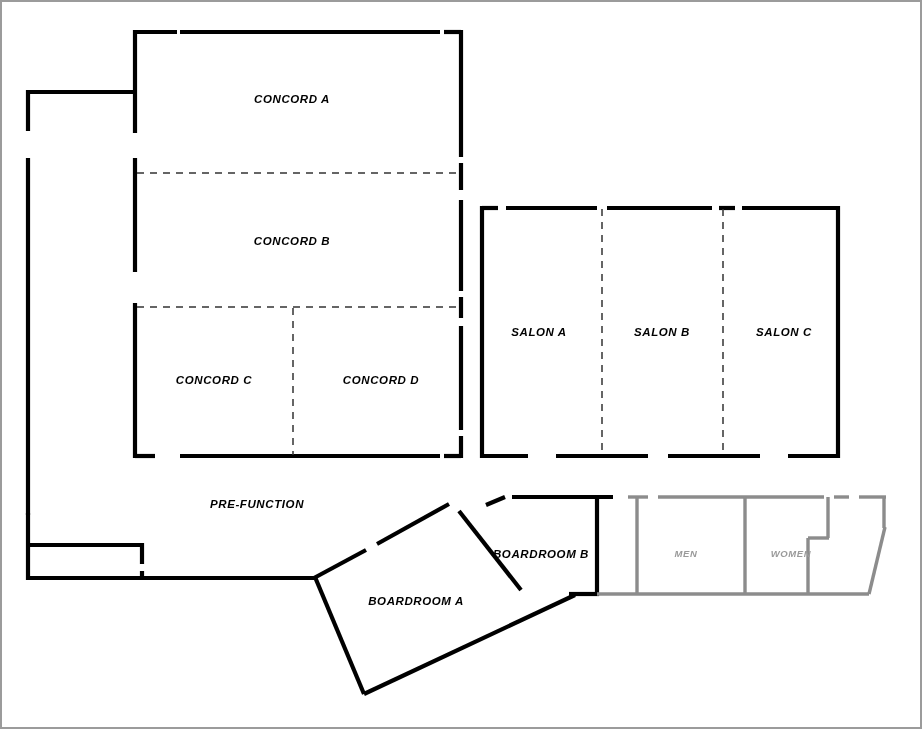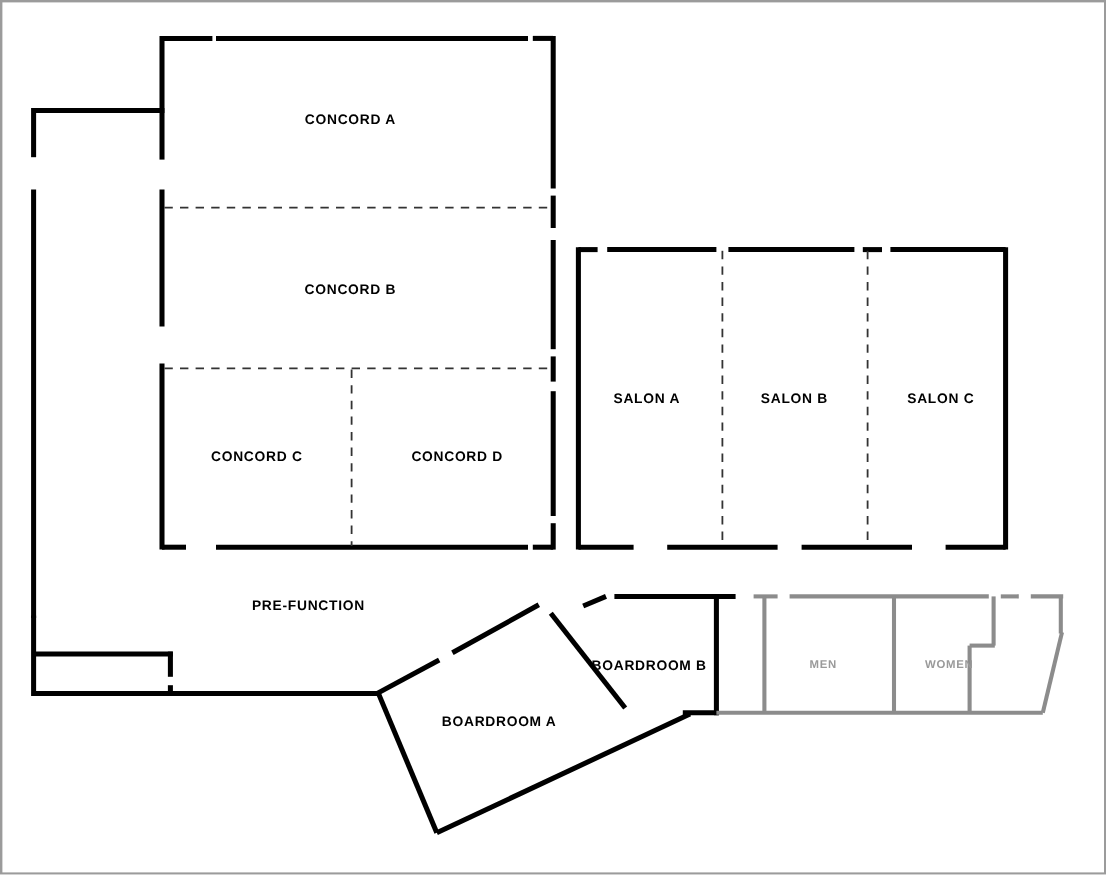--- a/index.html
+++ b/index.html
@@ -9,20 +9,21 @@
   }
   body {
     font-family: "Liberation Sans", sans-serif;
   }
   #plan-wrap {
     position: relative;
     width: 794px;
     height: 729px;
     background: #ffffff;
     box-sizing: border-box;
+    font-style: italic;
   }
   #plan-svg {
     display: block;
     width: 922px;
     height: 729px;
   }
   .room-label {
     font-family: "Liberation Sans", sans-serif;
     font-weight: bold;
     font-size: 11.5px;

